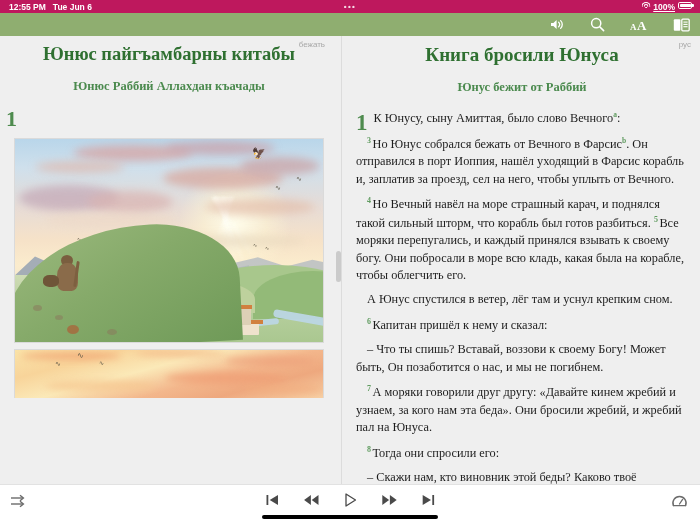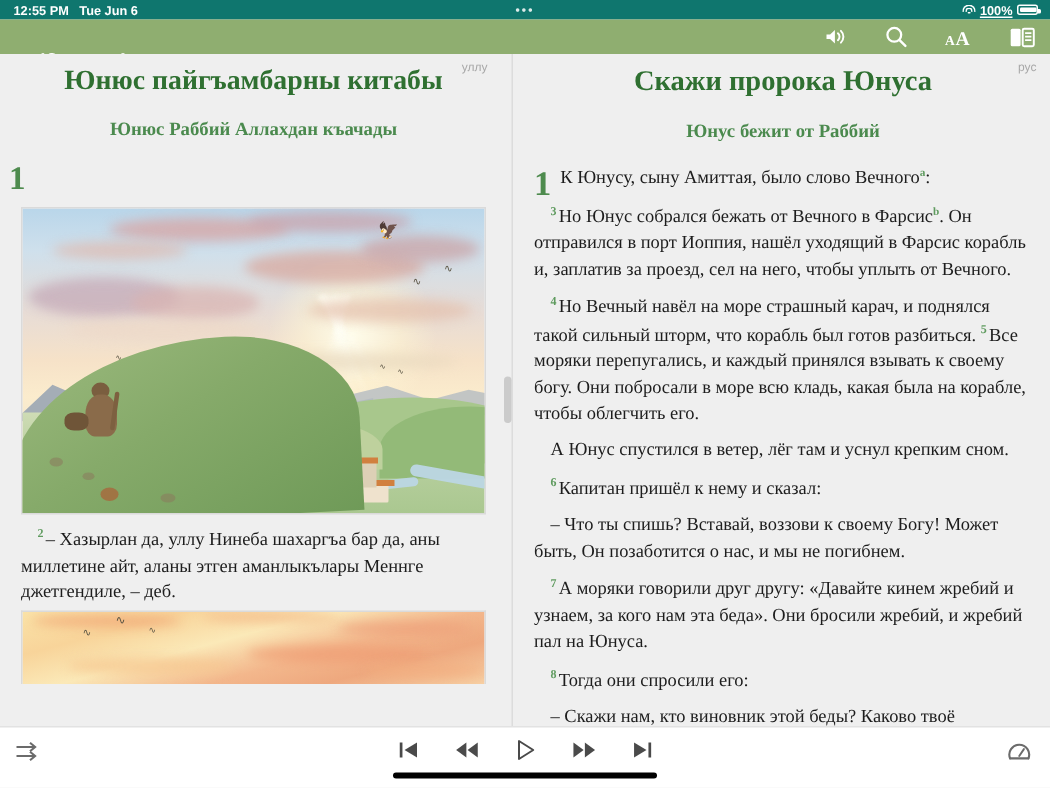--- a/index.html
+++ b/index.html
@@ -6,28 +6,28 @@
   html, body {
     width:700px; height:525px;
     font-family:"Liberation Sans", sans-serif;
     background:#ffffff; overflow:hidden;
   }
   #app { position:relative; width:700px; height:525px; background:#efefef; }
 
   
   .statusbar{
     position:absolute; top:0; left:0; width:700px; height:13px;
-    background:#0f766e; color:#ffffff;
+    background:#be185d; color:#ffffff;
     font-size:8.5px; font-weight:bold;
     display:flex; align-items:center;
   }
   .sb-left{ position:absolute; left:9px; display:flex; gap:7px; align-items:center; }
   .sb-center{ position:absolute; left:50%; transform:translateX(-50%);
               letter-spacing:1.4px; font-size:8px; opacity:.85;}
-  .sb-right{ position:absolute; right:8px; display:flex; gap:3px; align-items:center;text-decoration:underline; }
+  .sb-right{ position:absolute; right:8px; display:flex; gap:3px; align-items:flex-start;text-decoration:underline; }
   .wifi-ico{ display:inline-block; width:9px; height:8px; position:relative; }
   .wifi-ico i{ position:absolute; left:50%; transform:translateX(-50%);
                border:1.1px solid #fff; border-bottom:none;
                border-radius:50% 50% 0 0 / 100% 100% 0 0; }
   .wifi-ico i:nth-child(1){ width:9px;height:4.5px; top:0.5px; }
   .wifi-ico i:nth-child(2){ width:5px;height:2.6px; top:2.6px; }
   .wifi-ico i:nth-child(3){ width:1.8px;height:1.8px; top:5px;
        background:#fff; border-radius:50%; border:none;}
   .batt{ display:inline-block; width:14px;height:7px; border:1px solid #fff;
          border-radius:1.8px; position:relative; }
@@ -208,21 +208,21 @@
           <line x1="10.4" y1="6.4" x2="14.6" y2="6.4" stroke="#fff" stroke-width="1.1"></line>
           <line x1="10.4" y1="8.7" x2="14.6" y2="8.7" stroke="#fff" stroke-width="1.1"></line>
         </svg>
       </span>
     </div>
   </div>
 
   <div class="pages">
 
     <div class="page page-left">
-      <div class="lang-tag lang-left">уллу</div>
+      <div class="lang-tag lang-left">бежать</div>
       <div class="book-title">Юнюс пайгъамбарны китабы</div>
       <div class="section-title">Юнюс Раббий Аллахдан къачады</div>
       <div class="chap-num-l">1</div>
 
       <div class="illus illus-1">
         <div class="sky"></div>
         <div class="sunglow" style="left:160px;top:34px;width:120px;height:100px;"></div>
         <div class="ray" style="left:196px;top:58px;width:5px;height:72px;transform:rotate(-34deg);"></div>
         <div class="ray" style="left:200px;top:58px;width:4px;height:76px;transform:rotate(-22deg);"></div>
         <div class="ray" style="left:204px;top:58px;width:5px;height:70px;transform:rotate(-12deg);"></div>
@@ -270,23 +270,20 @@
         <div class="figure" style="left:42px;top:124px;width:21px;height:28px;"></div>
         <div class="figure" style="left:60px;top:122px;width:3px;height:26px;transform:rotate(8deg);background:#7d6040;border-radius:2px;"></div>
         <div class="figure" style="left:28px;top:136px;width:16px;height:12px;background:#6f5538;border-radius:40%;"></div>
         <div class="rock" style="left:52px;top:186px;width:12px;height:9px;background:#a8683c;opacity:.8;"></div>
         <div class="rock" style="left:18px;top:166px;width:9px;height:6px;"></div>
         <div class="rock" style="left:40px;top:176px;width:8px;height:5px;"></div>
         <div class="rock" style="left:92px;top:190px;width:10px;height:6px;"></div>
       </div>
 
       <div class="body-text">
-        <p>
-          <span class="vnum">2</span><span>– Хазырлан да, уллу Нинеба шахаргъа бар да, аны миллетине айт, аланы этген аманлыкълары Меннге джетгендиле, – деб.</span>
-        </p>
       </div>
 
       <div class="illus illus-2">
         <div class="sky2"></div>
         <div class="streak" style="left:6px;top:2px;width:100px;height:8px;background:#f0a271;"></div>
         <div class="streak" style="left:120px;top:0px;width:90px;height:7px;background:#f3b483;"></div>
         <div class="streak" style="left:210px;top:6px;width:90px;height:10px;background:#eda07a;"></div>
         <div class="streak" style="left:150px;top:22px;width:120px;height:12px;background:#ef9d74;"></div>
         <div class="streak" style="left:30px;top:30px;width:110px;height:12px;background:#f6c68f;"></div>
         <div class="streak" style="left:228px;top:34px;width:80px;height:10px;background:#f2ae80;"></div>
@@ -295,21 +292,21 @@
         <span class="bird" style="left:84px;top:10px;font-size:6px;">∿</span>
       </div>
     </div>
 
     <div class="divider"></div>
     <div class="scroll-track"></div>
     <div class="scroll-thumb"></div>
 
     <div class="page page-right">
       <div class="lang-tag lang-right">рус</div>
-      <div class="book-title rus">Скажи пророка Юнуса</div>
+      <div class="book-title rus">Книга бросили Юнуса</div>
       <div class="section-title">Юнус бежит от Раббий</div>
 
       <div class="body-text" style="padding-top:8px;">
         <p style="text-indent:0;">
           <span class="chap-num">1</span><span>К Юнусу, сыну Амиттая, было слово Вечного</span><span class="fnote">a</span><span>:</span>
         </p>
         <p>
           <span class="vnum">3</span><span>Но Юнус собрался бежать от Вечного в Фарсис</span><span class="fnote">b</span><span>. Он отправился в порт Иоппия, нашёл уходящий в Фарсис корабль и, заплатив за проезд, сел на него, чтобы уплыть от Вечного.</span>
         </p>
         <p>

